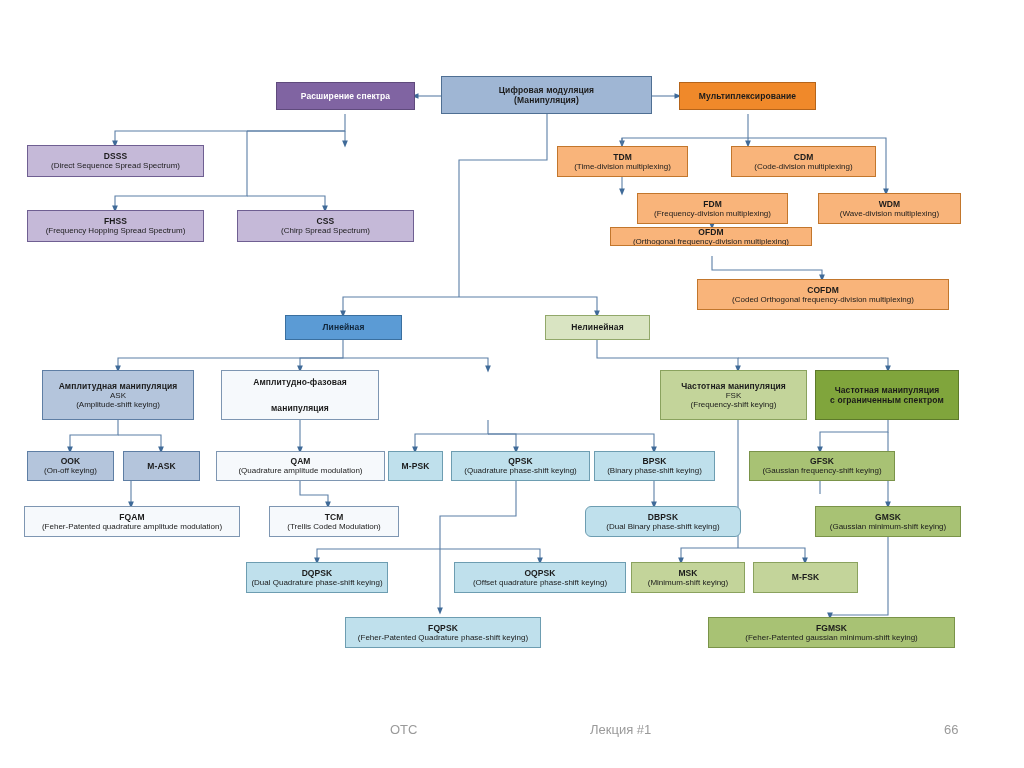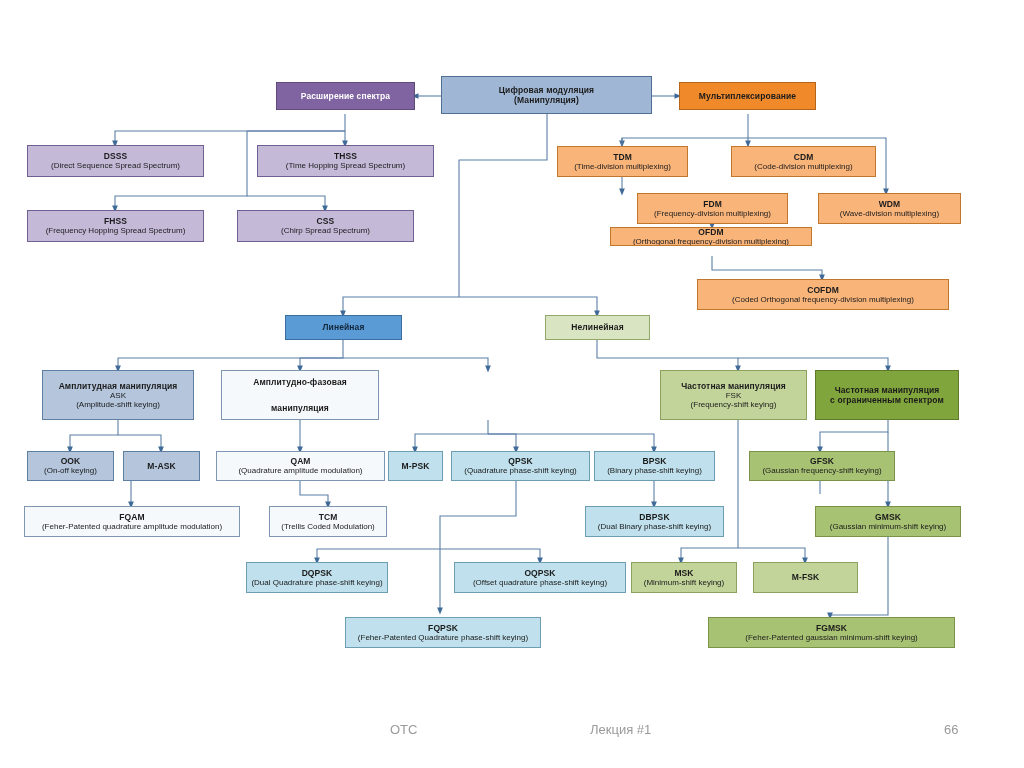--- a/index.html
+++ b/index.html
@@ -168,24 +168,20 @@
     </div>
 
     <div class="node c-orange-dark" style="left:679px;top:82px;width:137px;height:28px;">
       <span class="ttl">Мультиплексирование</span>
     </div>
 
     <div class="node c-lilac" style="left:27px;top:145px;width:177px;height:32px;">
       <span class="ttl">DSSS</span>
       <span class="sub">(Direct Sequence Spread Spectrum)</span>
     </div>
-    <div class="node c-lilac" style="left:257px;top:145px;width:177px;height:32px;">
-      <span class="ttl">THSS</span>
-      <span class="sub">(Time Hopping Spread Spectrum)</span>
-    </div>
     <div class="node c-lilac" style="left:27px;top:210px;width:177px;height:32px;">
       <span class="ttl">FHSS</span>
       <span class="sub">(Frequency Hopping Spread Spectrum)</span>
     </div>
     <div class="node c-lilac" style="left:237px;top:210px;width:177px;height:32px;">
       <span class="ttl">CSS</span>
       <span class="sub">(Chirp Spread Spectrum)</span>
     </div>
 
     <div class="node c-orange" style="left:557px;top:146px;width:131px;height:31px;">
@@ -263,42 +259,42 @@
     </div>
     <div class="node c-green" style="left:749px;top:451px;width:146px;height:30px;">
       <span class="ttl">GFSK</span>
       <span class="sub">(Gaussian frequency-shift keying)</span>
     </div>
 
     <div class="node c-white" style="left:24px;top:506px;width:216px;height:31px;">
       <span class="ttl">FQAM</span>
       <span class="sub">(Feher-Patented quadrature amplitude modulation)</span>
     </div>
-    <div class="node c-white" style="left:269px;top:506px;width:118px;height:31px;">
+    <div class="node c-white" style="left:269px;top:506px;width:130px;height:31px;">
       <span class="ttl">TCM</span>
       <span class="sub">(Trellis Coded Modulation)</span>
     </div>
-    <div class="node c-cyan" style="left:585px;top:506px;width:139px;height:31px;">
+    <div class="node c-cyan" style="left:585px;top:506px;width:156px;height:31px;border-radius:6px;">
       <span class="ttl">DBPSK</span>
       <span class="sub">(Dual Binary phase-shift keying)</span>
     </div>
     <div class="node c-green" style="left:815px;top:506px;width:146px;height:31px;">
       <span class="ttl">GMSK</span>
       <span class="sub">(Gaussian minimum-shift keying)</span>
     </div>
 
     <div class="node c-cyan" style="left:246px;top:562px;width:142px;height:31px;text-align:right;">
       <span class="ttl">DQPSK</span>
       <span class="sub">(Dual Quadrature phase-shift keying)</span>
     </div>
     <div class="node c-cyan" style="left:454px;top:562px;width:172px;height:31px;">
       <span class="ttl">OQPSK</span>
       <span class="sub">(Offset quadrature phase-shift keying)</span>
     </div>
-    <div class="node c-greenlt" style="left:631px;top:562px;width:106px;height:31px;">
+    <div class="node c-greenlt" style="left:631px;top:562px;width:114px;height:31px;">
       <span class="ttl">MSK</span>
       <span class="sub">(Minimum-shift keying)</span>
     </div>
     <div class="node c-greenlt" style="left:753px;top:562px;width:105px;height:31px;">
       <span class="ttl">M-FSK</span>
     </div>
 
     <div class="node c-cyan" style="left:345px;top:617px;width:196px;height:31px;">
       <span class="ttl">FQPSK</span>
       <span class="sub">(Feher-Patented Quadrature phase-shift keying)</span>

